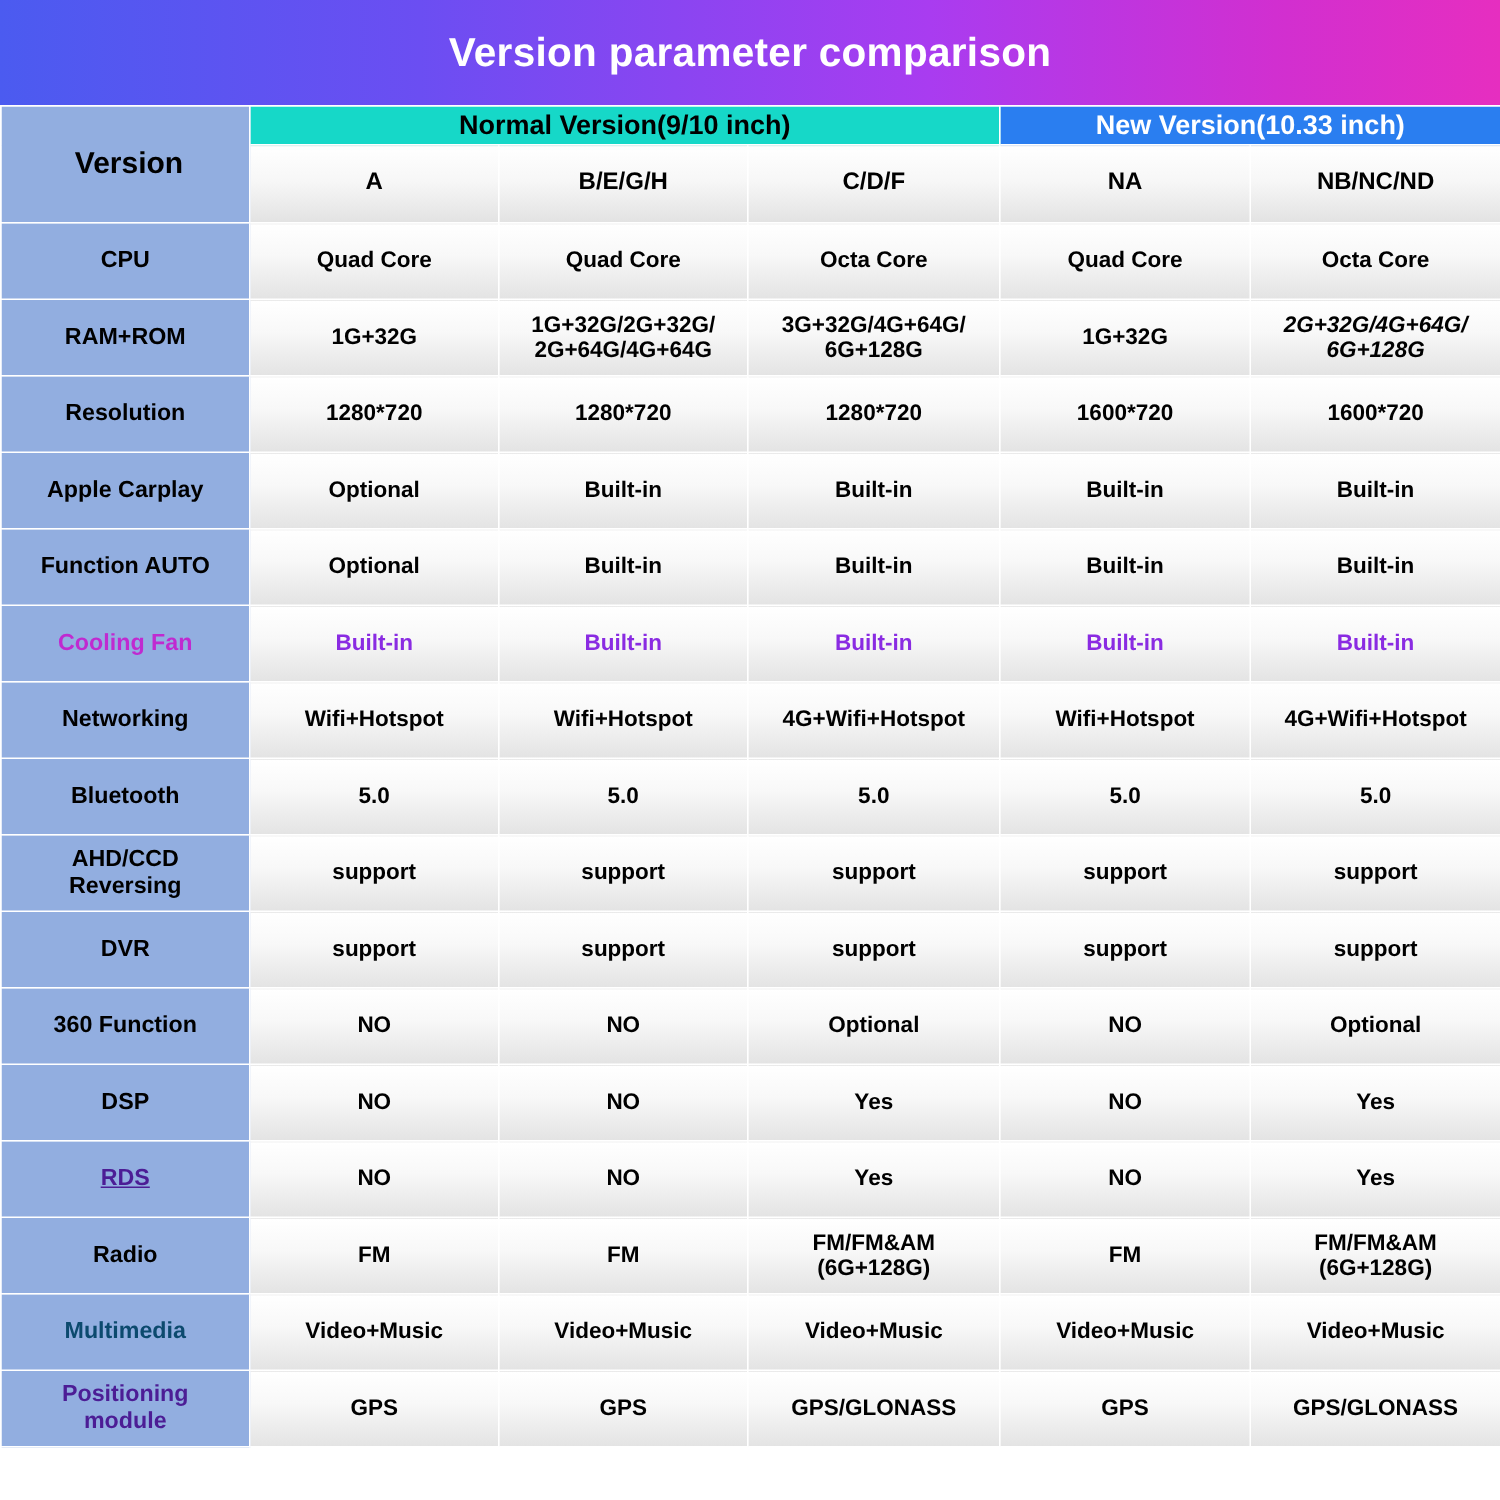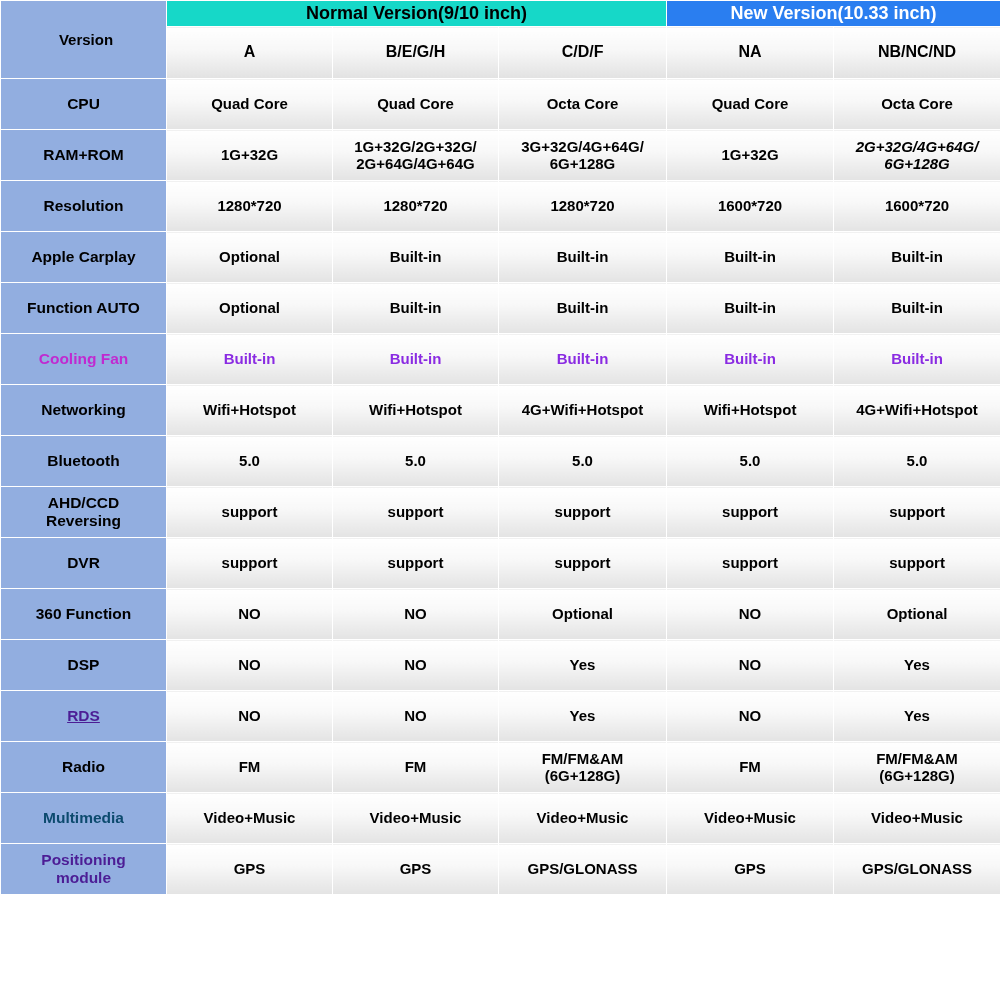--- a/index.html
+++ b/index.html
@@ -50,21 +50,21 @@
   col.c1 { width: 166px; }
   col.c2 { width: 166px; }
   col.c3 { width: 168px; }
   col.c4 { width: 167px; }
   col.c5 { width: 167px; }
 
   
   .hdr-version {
     background: #92aee0;
     font-weight: bold;
-    font-size: 15px;
+    font-size: 20px;
     padding-left: 8px;
   }
   .hdr-normal {
     background: #16d8c8;
     font-weight: bold;
     font-size: 18px;
     color: #000;
   }
   .hdr-new {
     background: #2a7ef0;
@@ -92,20 +92,23 @@
     font-size: 15px;
   }
   tr.datarow td { height: 51px; }
   .sub { display: block; }
 </style>
 </head>
 <body>
 
 <div id="page">
 
+  <div class="title-bar">
+    <div class="title">Version parameter comparison</div>
+  </div>
 
   <table>
     <colgroup>
       <col class="c0">
         <col class="c1">
         <col class="c2">
         <col class="c3">
         <col class="c4">
         <col class="c5">
     </colgroup>

